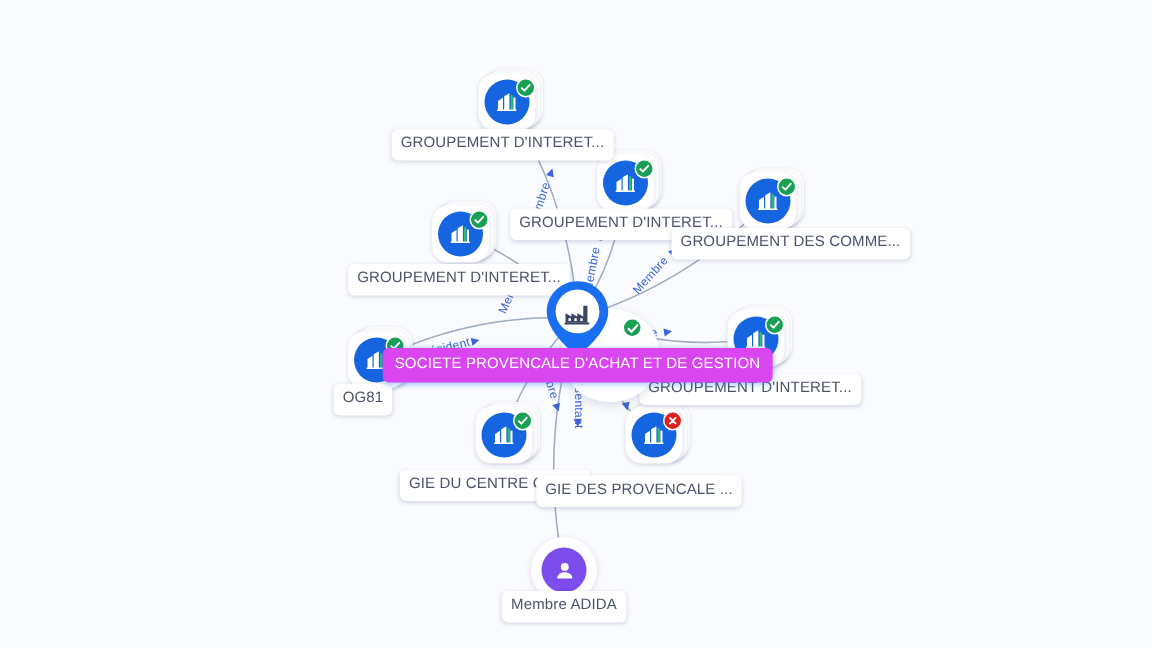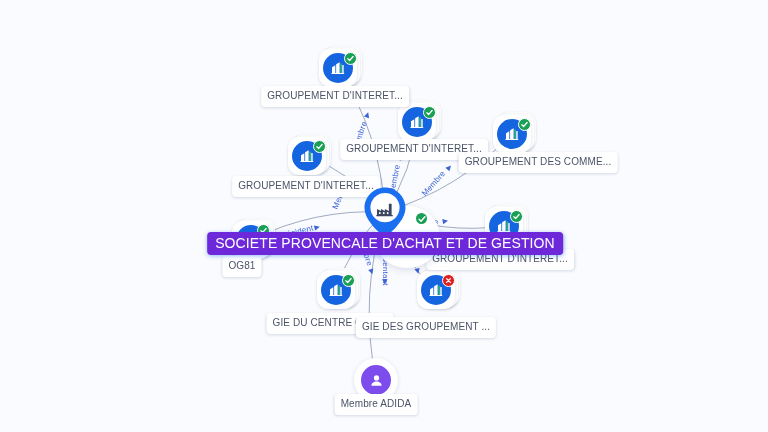--- a/index.html
+++ b/index.html
@@ -126,23 +126,23 @@
     line-height: 14px;
     letter-spacing: .1px;
     color: #4b5368;
     background: #ffffff;
     border-radius: 4px;
     padding: 3px 6px 4px 6px;
     box-shadow: 0 1px 3px rgba(40,60,110,.18);
     transform: translateX(-50%);
   }
   .nlabel.primary {
-    background: #6d28d9;
+    background: #d946ef;
     color: #ffffff;
-    font-size: 14px;
+    font-size: 10px;
     padding: 4px 8px 5px 8px;
     border-radius: 4px;
     box-shadow: 0 1px 4px rgba(26,110,240,.45);
     z-index: 40;
   }
 
   
   .elabel {
     position: absolute;
     font-size: 8px;
@@ -376,23 +376,23 @@
       <div class="elabel" style="left: 361px; top: 248px; transform: rotate(72deg) translate(-50%, -50%); color: rgb(60, 99, 216);">Membre</div>
       <div class="earrow" style="left: 367.798px; top: 268.923px; transform: rotate(72deg) translate(-50%, -50%);">▶</div>
       <div class="elabel" style="left: 409px; top: 247px; transform: rotate(76deg) translate(-50%, -50%); color: rgb(60, 99, 216);">Membre</div>
       <div class="earrow" style="left: 414.322px; top: 268.347px; transform: rotate(76deg) translate(-50%, -50%);">▶</div>
       <div class="elabel" style="left: 381px; top: 256px; transform: rotate(90deg) translate(-50%, -50%); color: rgb(60, 99, 216);">Représentant</div>
       <div class="earrow" style="left: 381px; top: 278px; transform: rotate(90deg) translate(-50%, -50%);">▶</div>
     </div>
   <div id="node-labels">
       <div class="nlabel" style="left: 335px; top: 86px; z-index: 20;">GROUPEMENT D'INTERET...</div>
       <div class="nlabel" style="left: 414px; top: 139px; z-index: 21;">GROUPEMENT D'INTERET...</div>
-      <div class="nlabel" style="left: 538px; top: 152px; z-index: 22;">GROUPEMENT DES COMME...</div>
+      <div class="nlabel" style="left: 527px; top: 152px; z-index: 22;">GROUPEMENT DES COMME...</div>
       <div class="nlabel" style="left: 306px; top: 176px; z-index: 23;">GROUPEMENT D'INTERET...</div>
       <div class="nlabel" style="left: 500px; top: 249px; z-index: 24;">GROUPEMENT D'INTERET...</div>
       <div class="nlabel" style="left: 242px; top: 256px; z-index: 25;">OG81</div>
       <div class="nlabel" style="left: 330px; top: 313px; z-index: 26;">GIE DU CENTRE COM...</div>
-      <div class="nlabel" style="left: 426px; top: 317px; z-index: 27;">GIE DES GROUPEMENT ...</div>
+      <div class="nlabel" style="left: 426px; top: 317px; z-index: 27;">GIE DES PROVENCALE ...</div>
       <div class="nlabel" style="left: 376px; top: 394px; z-index: 28;">Membre ADIDA</div>
       <div class="nlabel primary" style="left: 385px; top: 232px;">SOCIETE PROVENCALE D'ACHAT ET DE GESTION</div>
     </div>
 
 </div>
 
 </body></html>

